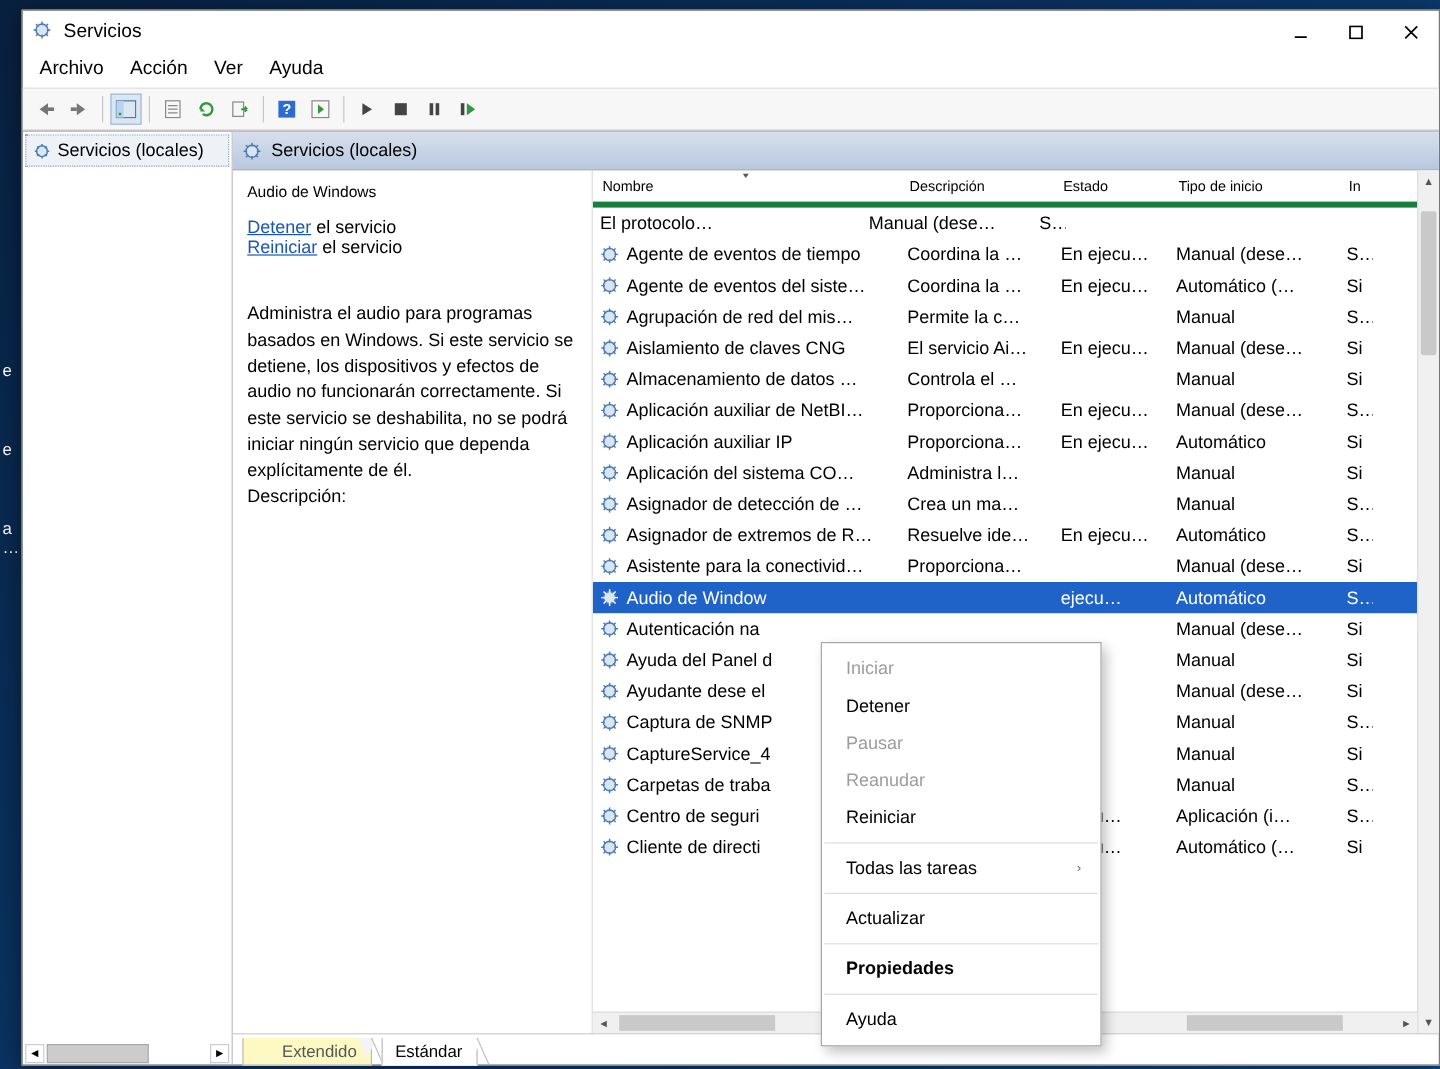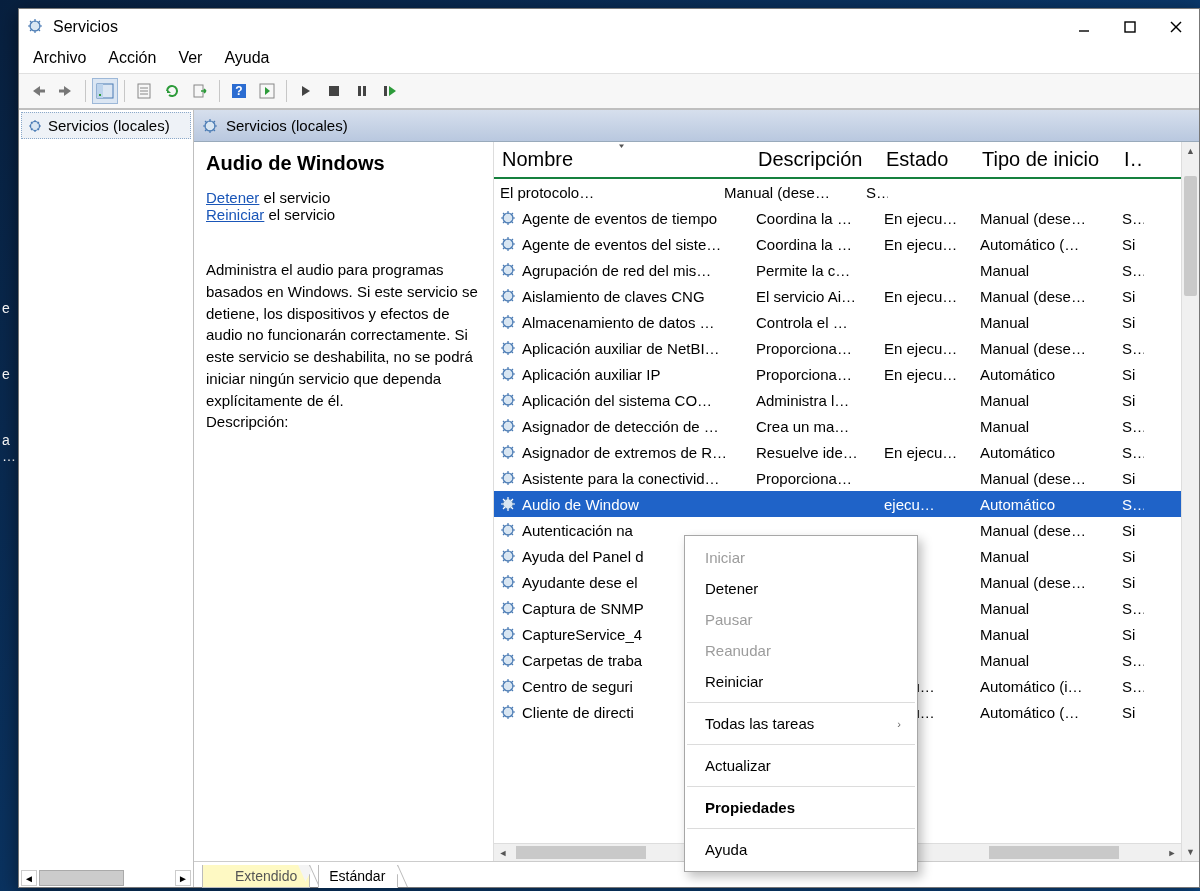--- a/index.html
+++ b/index.html
@@ -31,29 +31,29 @@
   .tree-hscroll { margin-top:auto; height:18px; display:flex; align-items:center; padding:0 2px; }
   .tree-hscroll .thumb { height:16px; width:85px; background:#ccc; border:1px solid #aaa; margin-left:2px; }
   .tree-hscroll .arrow { width:16px; height:16px; display:flex; align-items:center; justify-content:center; border:1px solid #ccc; font-size:10px; }
 
   .mainpane { flex:1; display:flex; flex-direction:column; min-width:0; }
   .headerstrip { height:32px; display:flex; align-items:center; background:linear-gradient(#d6dfed,#b9c8df); border-bottom:1px solid #9ab; padding-left:8px; gap:8px; font-size:15px; }
   .headerstrip::after { content:""; }
 
   .split { flex:1; display:flex; min-height:0; }
   .detailpane { width:300px; padding:10px 12px; border-right:1px solid #ddd; }
-  .detailpane h2 { font-size:20px; font-weight:700; margin-bottom:14px; }
+  .detailpane h2 { font-size:13px; font-weight:400; margin-bottom:14px; }
   .detailpane .slinks { font-size:15px; color:#1a56b8; }
   .detailpane .slinks a { color:#1a56b8; text-decoration:underline; cursor:default; }
   .detailpane .slinks .rest { color:#000; }
   .detailpane .desc { margin-top:36px; font-size:15px; line-height:1.45; }
 
   .listwrap { flex:1; display:flex; min-width:0; }
   .listpane { flex:1; overflow:hidden; position:relative; display:flex; flex-direction:column; }
-  .listhead { display:flex; border-bottom:2px solid #15803d; font-size:20px; }
+  .listhead { display:flex; border-bottom:5px solid #15803d; font-size:12px; }
   .listhead .col { padding:6px 8px; border-right:1px solid transparent; white-space:nowrap; overflow:hidden; text-overflow:ellipsis; position:relative; }
   .listhead .col.sort::after { content:"▾"; font-size:10px; position:absolute; left:50%; top:-2px; transform:translateX(-50%) scaleY(.7); color:#555;}
   .rows { flex:1; overflow:hidden; }
   .row { display:flex; align-items:center; font-size:15px; height:26px; }
   .row .cell { white-space:nowrap; overflow:hidden; text-overflow:ellipsis; padding:0 6px; }
   .row .namecell { display:flex; align-items:center; gap:6px; }
   .row.selected { background:#1f63c8; color:#fff; }
   .row.selected .gear path { stroke:#fff; }
 
   .c-name { width:256px; }
@@ -510,21 +510,21 @@
                   <div class="row">
                     <div class="cell namecell c-name">
                       <svg class="gear" width="16" height="16">
                         <circle cx="8" cy="8" r="5"></circle>
                         <path d="M8 1v3M8 12v3M1 8h3M12 8h3M3 3l2 2M11 11l2 2M13 3l-2 2M5 11l-2 2"></path>
                       </svg>
                       <span>Centro de seguri</span>
                     </div>
                     <div class="cell c-desc"></div>
                     <div class="cell c-est">ejecu…</div>
-                    <div class="cell c-tipo">Automático (i…</div>
+                    <div class="cell c-tipo">Aplicación (i…</div>
                     <div class="cell c-ini">Se</div>
                   </div>
                   <div class="row">
                     <div class="cell namecell c-name">
                       <svg class="gear" width="16" height="16">
                         <circle cx="8" cy="8" r="5"></circle>
                         <path d="M8 1v3M8 12v3M1 8h3M12 8h3M3 3l2 2M11 11l2 2M13 3l-2 2M5 11l-2 2"></path>
                       </svg>
                       <span>Cliente de directi</span>
                     </div>

